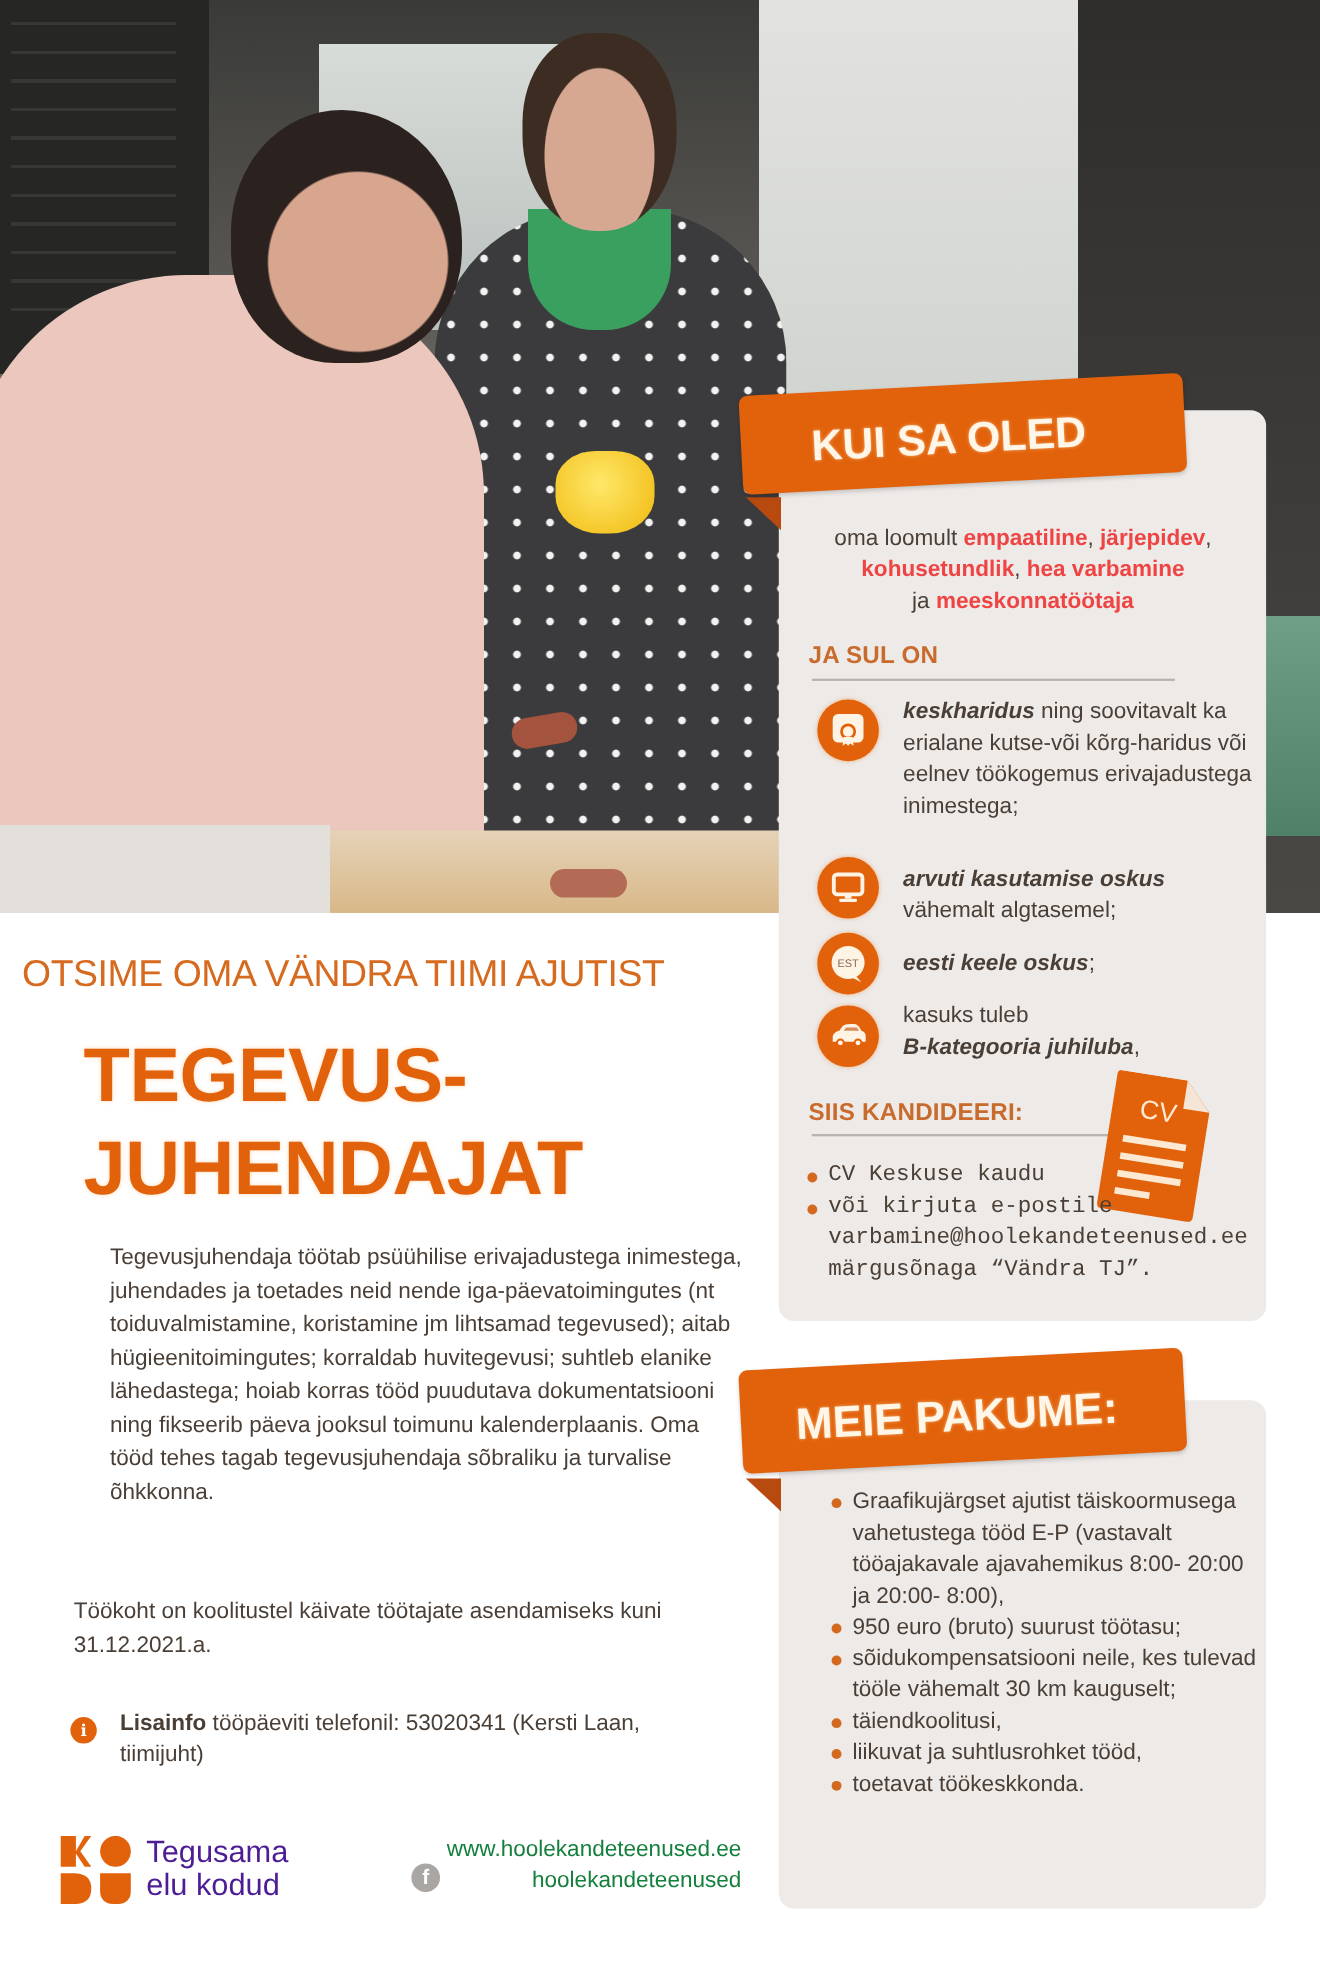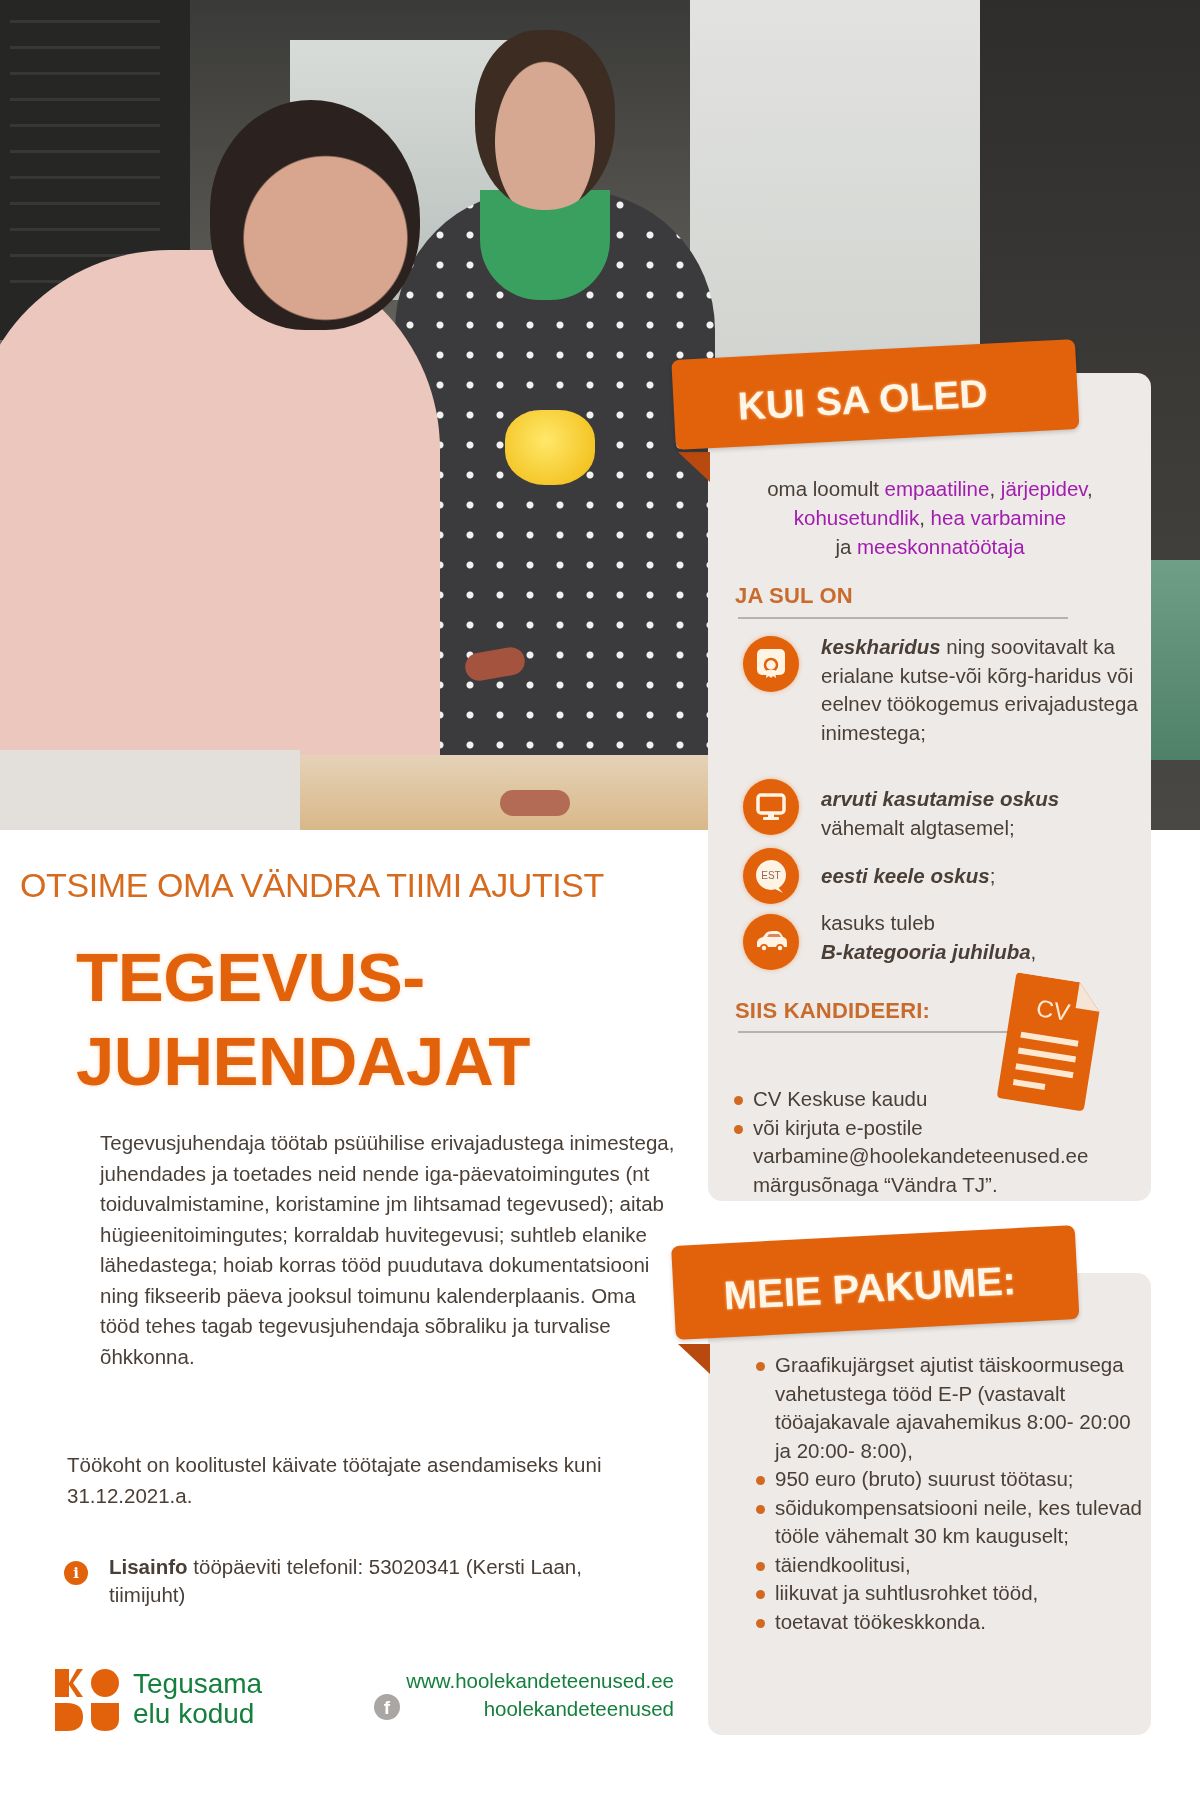--- a/index.html
+++ b/index.html
@@ -41,21 +41,21 @@
     box-shadow: 0 2px 4px rgba(0,0,0,0.18);
     text-shadow: 0 0 3px rgba(255,220,170,0.7);
   }
   .banner-1 { left: 676px; top: 360px; width: 404px; height: 90px; font-size: 39px; padding: 28px 0 0 64px; }
   .banner-2 { left: 676px; top: 1246px; width: 404px; height: 94px; font-size: 40px; padding: 30px 0 0 50px; }
   .fold { position: absolute; width: 0; height: 0; border-top: 30px solid #b84a10; border-left: 32px solid transparent; }
   .fold-1 { left: 678px; top: 452px; }
   .fold-2 { left: 678px; top: 1344px; }
 
   .intro { position: absolute; left: 720px; top: 474px; width: 420px; text-align: center; font-size: 20.5px; line-height: 29px; color: #4a3f36; }
-  .intro b { font-weight: normal; color: #a21caf; }
+  .intro b { font-weight: bold; color: #ef4444; }
 
   .section-title { position: absolute; font-size: 22px; font-weight: bold; color: #c86b2c; letter-spacing: 0.2px; }
   .st-ja { left: 735px; top: 583px; }
   .st-siis { left: 735px; top: 998px; }
   .rule { position: absolute; height: 2px; background: #b7b2ad; }
   .rule-1 { left: 738px; top: 617px; width: 330px; }
   .rule-2 { left: 738px; top: 1031px; width: 270px; }
 
   .req-icon { position: absolute; width: 56px; height: 56px; border-radius: 50%; background: #e2620c;
      box-shadow: 0 0 4px rgba(240,140,60,0.6); display: flex; align-items: center; justify-content: center; }
@@ -69,39 +69,39 @@
   .rt-2 { top: 785px; }
   .rt-3 { top: 862px; }
   .rt-4 { top: 909px; }
   .req-text b { font-weight: bold; font-style: italic; }
 
   .cv-icon { position: absolute; left: 1000px; top: 978px; width: 96px; height: 128px; transform: rotate(9deg); }
 
   .bullets { position: absolute; list-style: none; font-size: 20.5px; line-height: 28.5px; color: #4a3f36; }
   .bullets li { position: relative; padding-left: 20px; }
   .bullets li::before { content: ""; position: absolute; left: 1px; top: 11px; width: 9px; height: 9px; border-radius: 50%; background: #d2691e; }
-  .b-siis { left: 733px; top: 1085px; width: 420px; }
+  .b-siis { left: 733px; top: 1055px; width: 420px; font-family: Liberation Mono, monospace; }
   .b-meie { left: 755px; top: 1351px; width: 390px; }
 
   
   .subhead { position: absolute; left: 20px; top: 866px; font-size: 34px; color: #d66a1e; letter-spacing: -0.4px; font-weight: normal; }
   .headline { position: absolute; left: 76px; top: 936px; font-size: 69px; line-height: 84px; font-weight: bold; color: #e2620c; letter-spacing: -0.5px;
      text-shadow: 0 0 4px rgba(255,200,150,0.7); }
   .body-text { position: absolute; left: 67px; width: 580px; font-size: 20.5px; line-height: 30.5px; color: #4a3f36; }
   .bt-1 { top: 1128px; margin-left: 33px; }
   .bt-2 { top: 1450px; }
 
   .info-icon { position: absolute; left: 64px; top: 1561px; width: 24px; height: 24px; border-radius: 50%; background: #e2620c;
      color: #fff; font-family: "DejaVu Serif", serif; font-size: 15px; font-weight: bold; text-align: center; line-height: 24px; }
   .info-text { position: absolute; left: 109px; top: 1553px; width: 540px; font-size: 20.5px; line-height: 28px; color: #4a3f36; }
   .info-text b { font-weight: bold; }
 
   
   .logo-mark { position: absolute; left: 55px; top: 1669px; width: 64px; height: 62px; }
-  .logo-text { position: absolute; left: 133px; top: 1669px; font-size: 28px; line-height: 30px; color: #15803d; }
+  .logo-text { position: absolute; left: 133px; top: 1669px; font-size: 28px; line-height: 30px; color: #4c1d95; }
   .web { position: absolute; left: 380px; top: 1667px; width: 294px; text-align: right; font-size: 20.5px; line-height: 28px; color: #15803d; }
   .fb-icon { position: absolute; left: 374px; top: 1694px; width: 26px; height: 26px; border-radius: 50%; background: #a9a6a3;
      color: #fff; font-weight: bold; font-size: 19px; text-align: center; line-height: 27px; }
 </style>
 </head>
 <body>
 
 <div class="photo">
   <div class="wall-dark"></div>
   <div class="window"></div>

